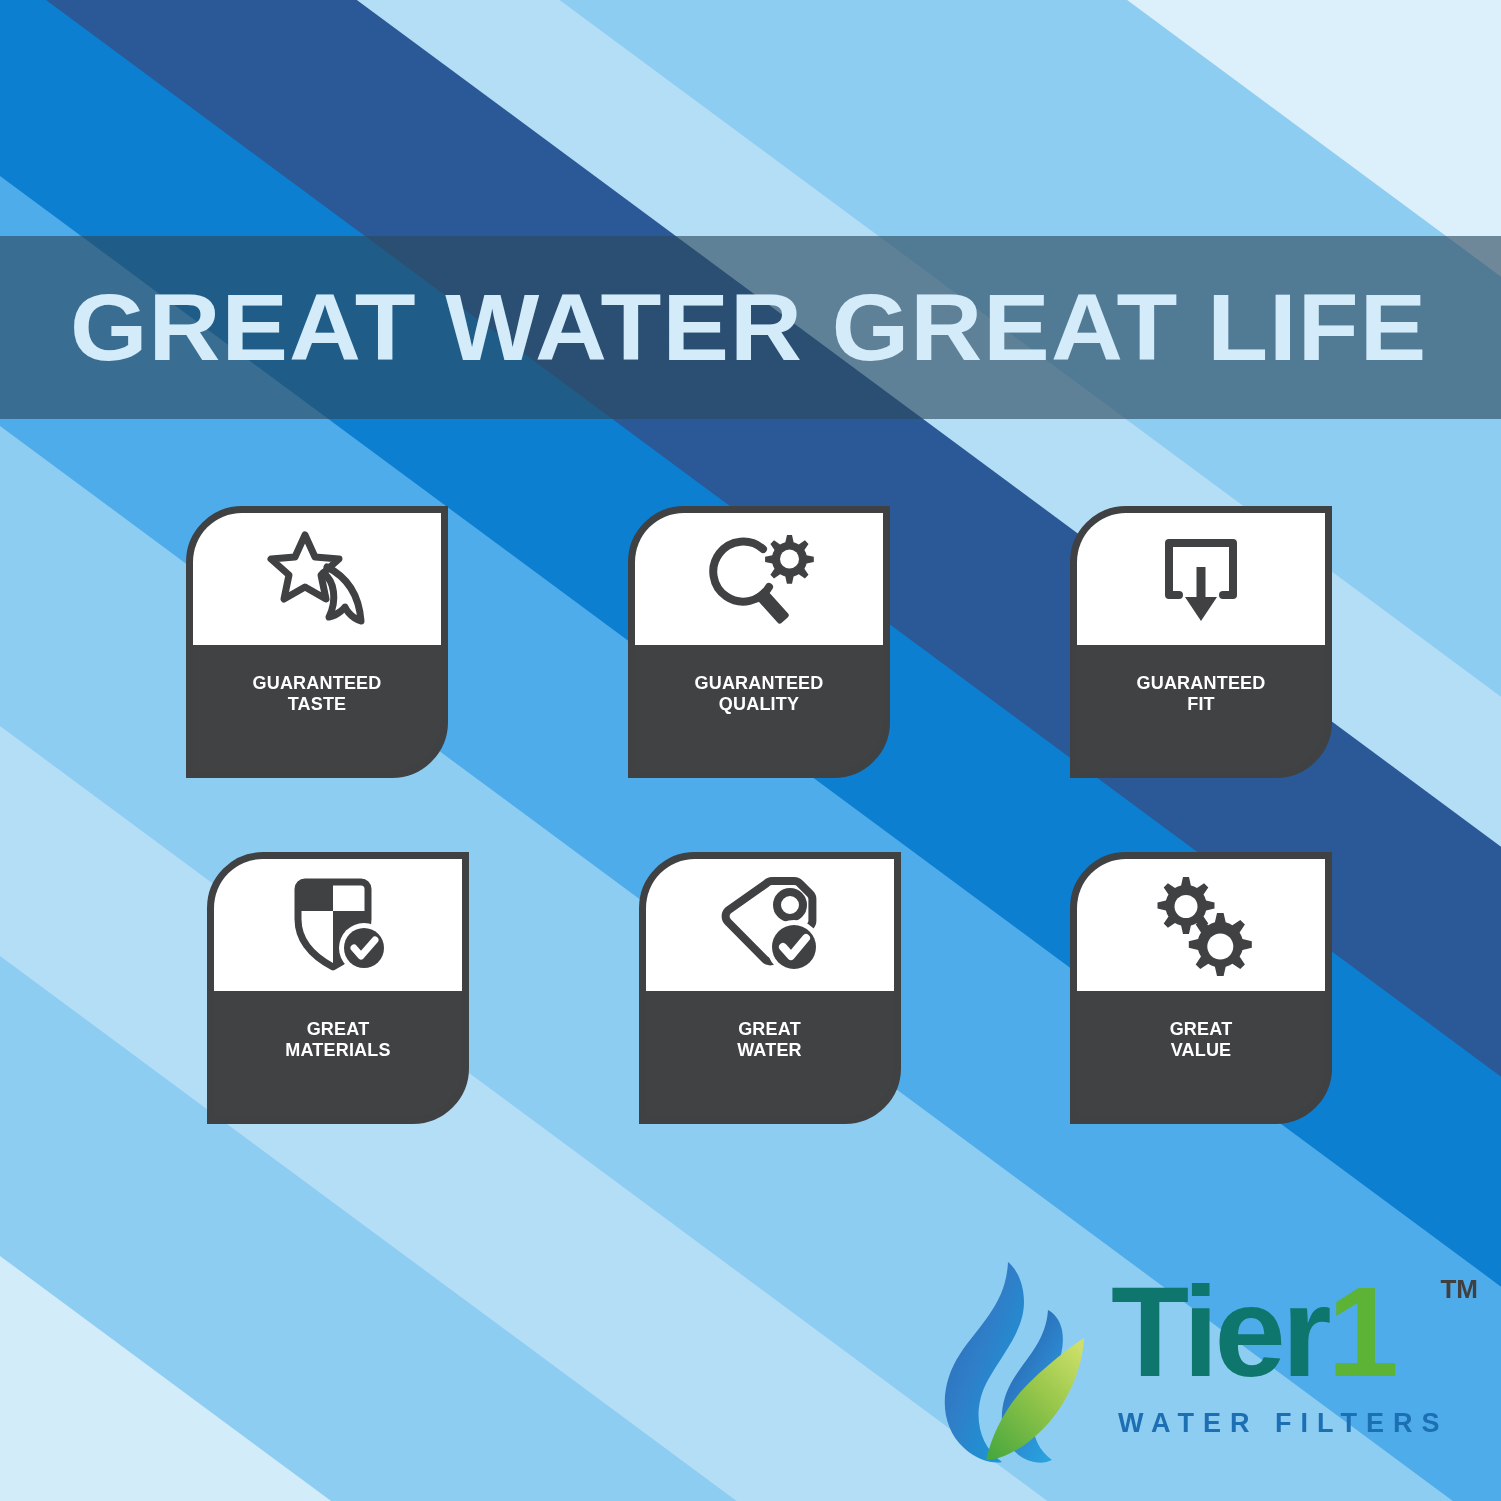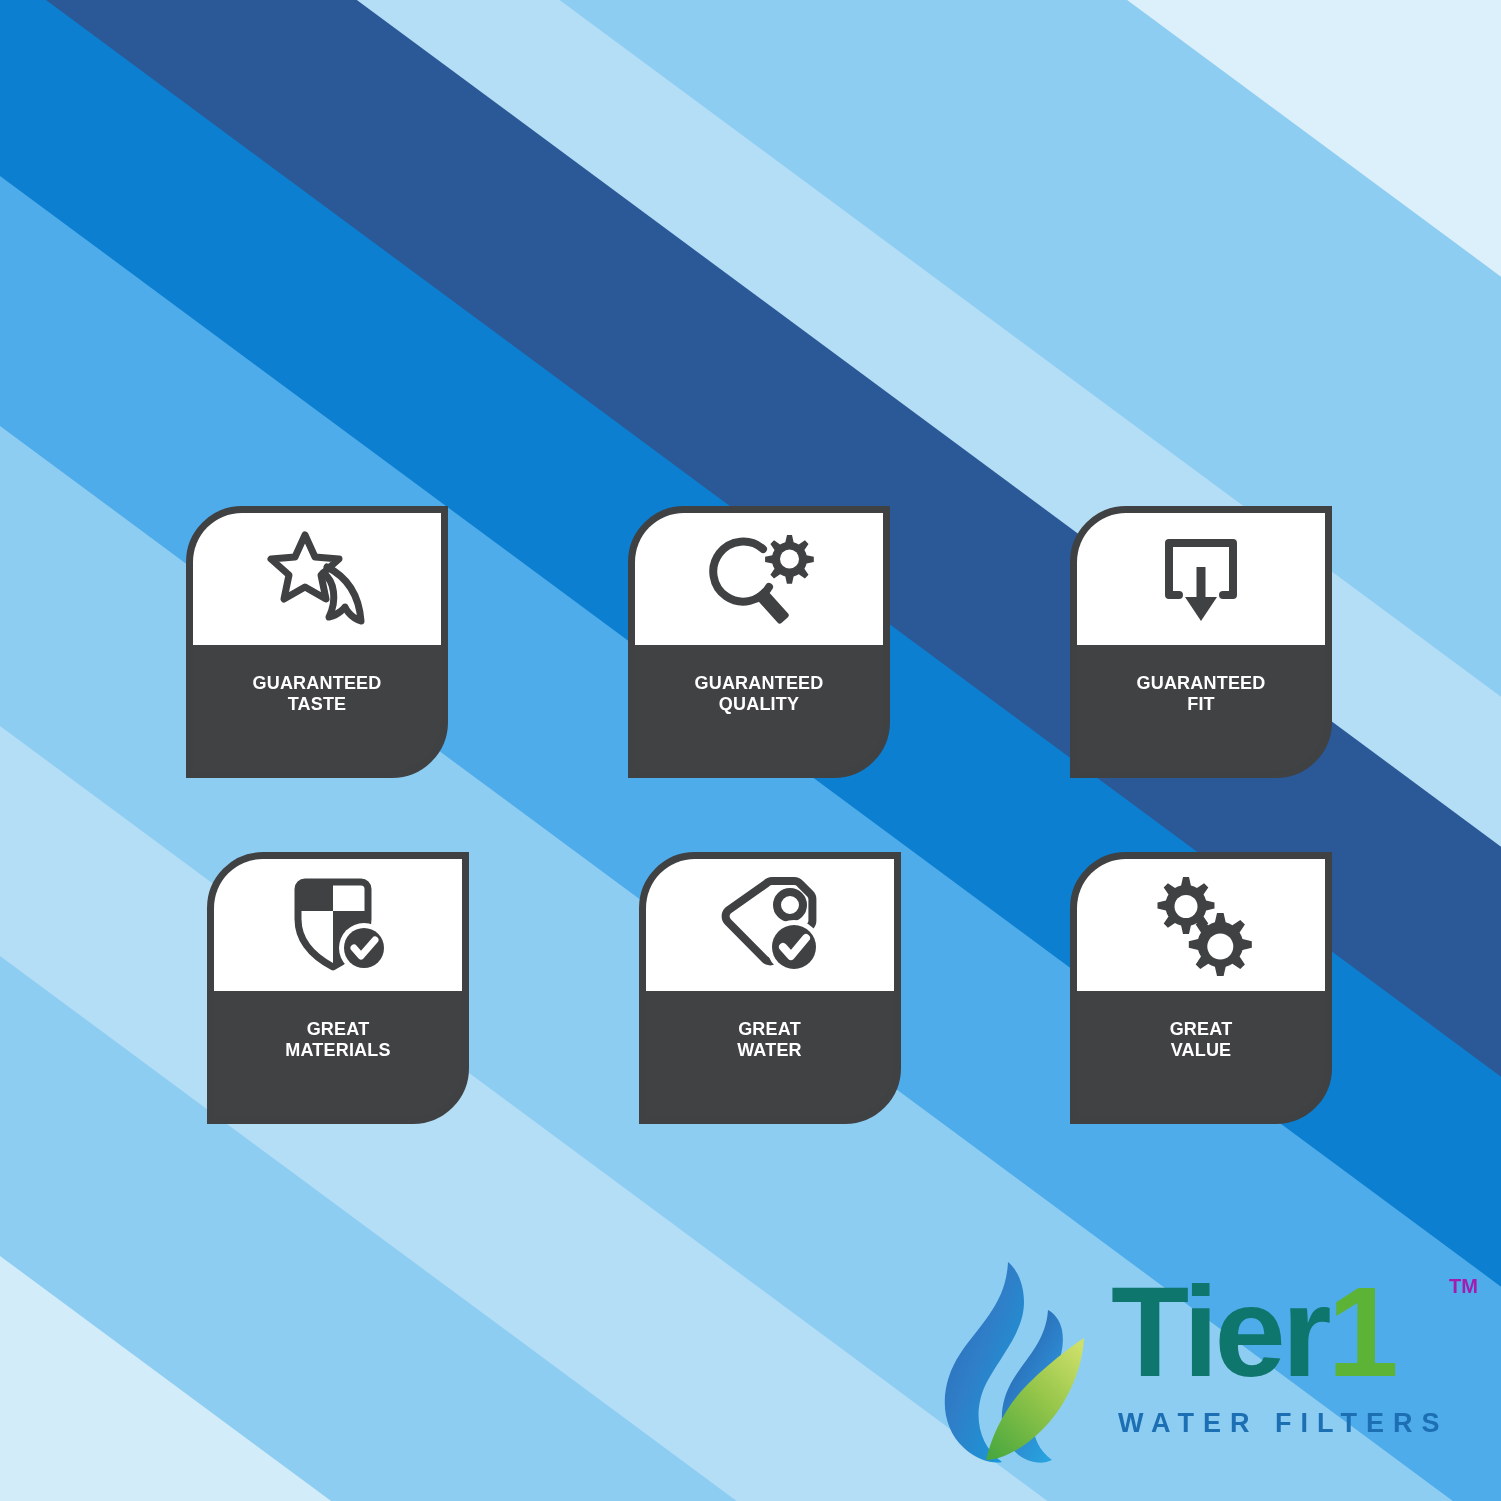--- a/index.html
+++ b/index.html
@@ -135,23 +135,23 @@
     color: #1577c4;
     position: relative;
     white-space: nowrap;
   }
   .wordmark .tier { color: #0f766e; }
   .wordmark .one { color: #5cb336; }
   .tm {
     position: absolute;
     right: -22px;
     top: 8px;
-    font-size: 20px;
-    font-weight: 700;
-    color: #a21caf;
+    font-size: 26px;
+    font-weight: 700;
+    color: #404040;
     letter-spacing: 0;
   }
   .tagline {
     position: absolute;
     left: 182px;
     top: 150px;
     font-size: 27px;
     font-weight: 700;
     color: #1b6fb2;
     letter-spacing: 9px;
@@ -174,20 +174,23 @@
     <div class="stripe" style="top:-240px;height:300px;background:#8ecdf2;"></div>
     <div class="stripe" style="top:60px;height:230px;background:#b4ddf6;"></div>
     <div class="stripe" style="top:290px;height:300px;background:#8ecdf2;"></div>
     <div class="stripe" style="top:590px;height:360px;background:#d2ecfa;"></div>
     <div class="stripe" style="top:950px;height:210px;background:#b4ddf6;"></div>
     <div class="stripe" style="top:1160px;height:300px;background:#dcf0fb;"></div>
     <div class="stripe" style="top:1460px;height:210px;background:#9ed4f4;"></div>
 
   </div>
 
+  <div class="banner">
+    <div class="banner-title">GREAT WATER GREAT LIFE</div>
+  </div>
 
   <div class="cards">
 
     <div class="card-row row1">
 
       <div class="card">
         <div class="card-icon">
           <span>
             <svg width="112" height="100" viewBox="0 0 112 100">
               <g fill="none" stroke="#3f4143" stroke-width="7" stroke-linejoin="round" stroke-linecap="round">

